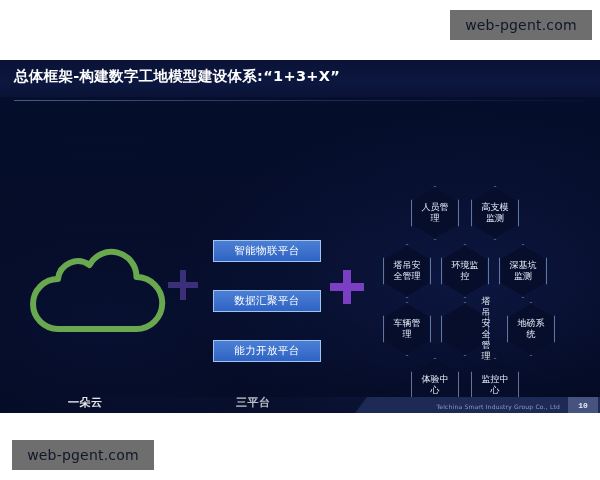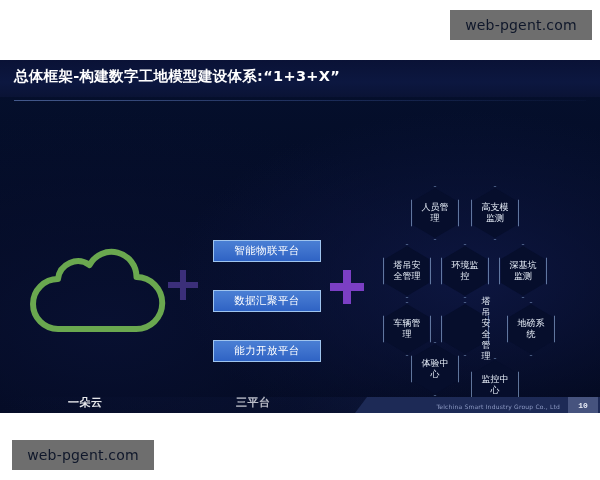--- a/index.html
+++ b/index.html
@@ -223,21 +223,21 @@
         <span class="hex-label">车辆管理</span>
       </div>
     <div class="hex" style="left: 58px; top: 116px; padding-left: 42px;">
         <span class="hex-shape"></span>
         <span class="hex-label">塔吊安全管理</span>
       </div>
     <div class="hex" style="left: 124px; top: 116px;">
         <span class="hex-shape"></span>
         <span class="hex-label">地磅系统</span>
       </div>
-    <div class="hex" style="left: 28px; top: 156px;">
+    <div class="hex" style="left: 28px; top: 172px;">
         <span class="hex-shape"></span>
         <span class="hex-label">体验中心</span>
       </div>
     <div class="hex" style="left: 88px; top: 172px;">
         <span class="hex-shape"></span>
         <span class="hex-label">监控中心</span>
       </div>
   </div>
   <div class="caption" id="cap-scene">X场景</div>
 

